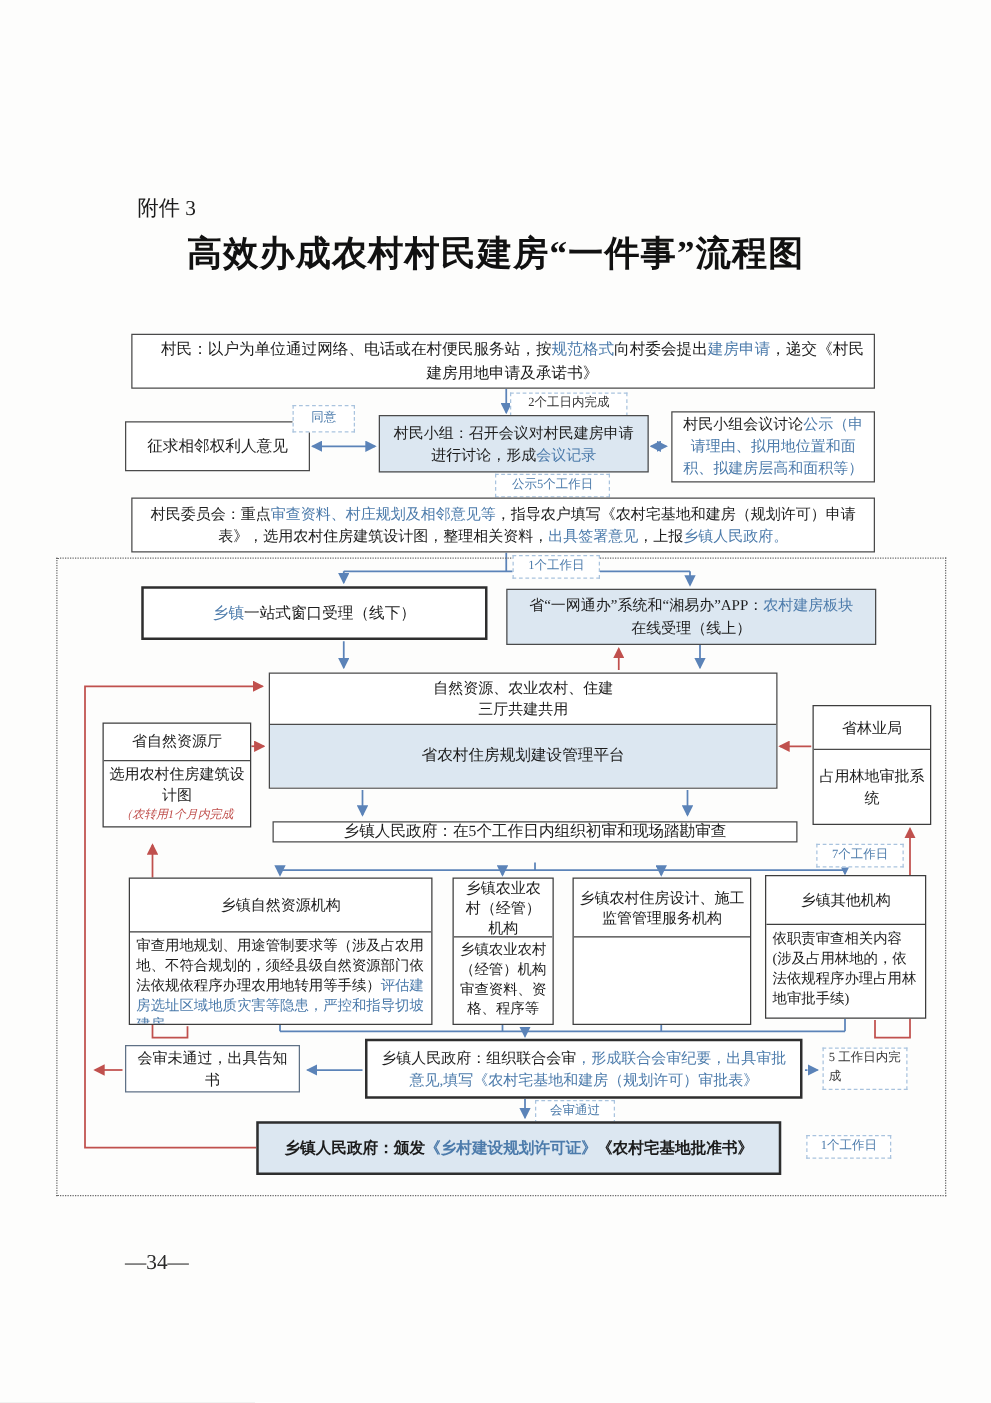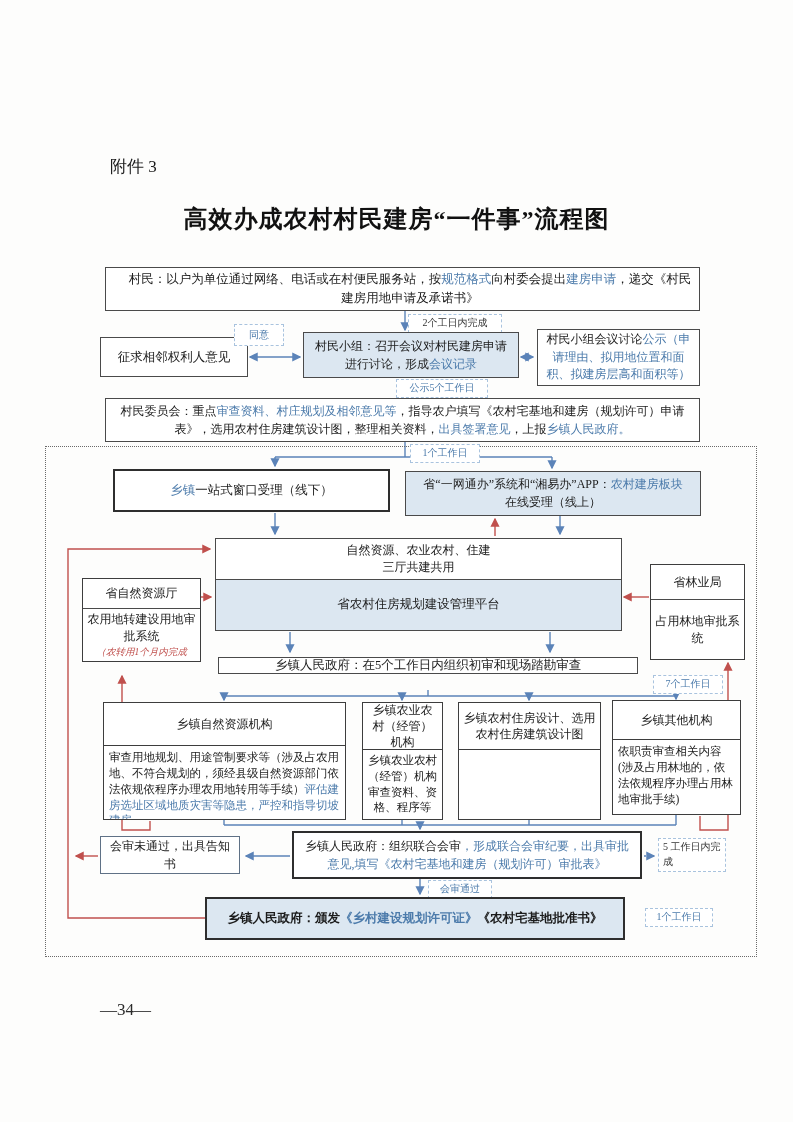--- a/index.html
+++ b/index.html
@@ -1,20 +1,20 @@
 <!DOCTYPE html>
 <html><head>
 <meta charset="utf-8">
 <style>
   html,body{margin:0;padding:0;background:#e8e8e8;}
   .page{position:relative;width:793px;height:1122px;background:#fdfdfc;overflow:hidden;
         font-family:"Liberation Serif","DejaVu Serif",serif;color:#1c1c1c;}
   .attach{position:absolute;left:110px;top:155px;font-size:17px;}
-  .title{position:absolute;left:0;top:203px;width:100%;text-align:center;
-         font-size:24px;font-weight:bold;letter-spacing:1px;color:#111;}
+  .title{position:absolute;left:0;top:184px;width:100%;text-align:center;
+         font-size:28px;font-weight:bold;letter-spacing:1px;color:#111;}
   .bx{position:absolute;border:1px solid #4a4a4a;box-sizing:border-box;background:#fff;
       display:flex;flex-direction:column;align-items:center;justify-content:center;
       text-align:center;font-size:12.5px;line-height:1.5;padding:2px 6px;word-break:break-all;overflow:hidden;}
   .bx.thick{border-width:2px;border-color:#2e2e2e;}
   .fill{background:#dce7f1;}
   .tag{position:absolute;border:1px dashed #a9c3de;background:#fff;font-size:10px;
        color:#4c7bab;text-align:center;line-height:1.45;padding:1px 4px;box-sizing:border-box;
        word-break:break-all;z-index:5;}
   .tag.dark{color:#333;}
   .orgbox{position:absolute;border:1px solid #3d3d3d;box-sizing:border-box;background:#fff;
@@ -123,21 +123,21 @@
       <div>三厅共建共用</div>
     </div>
     <div class="divider"></div>
     <div class="sect fill" style="flex:1;font-size:12.5px;">省农村住房规划建设管理平台</div>
   </div>
 
   <div class="orgbox" style="left:82px;top:578px;width:119px;height:84px;">
     <div class="sect" style="height:34px;">省自然资源厅</div>
     <div class="divider"></div>
     <div class="sect" style="flex:1;">
-      <div>农用地转建设用地审批系统</div>
+      <div>选用农村住房建筑设计图</div>
       <div class="note">（农转用1个月内完成</div>
     </div>
   </div>
 
   <div class="orgbox" style="left:650px;top:564px;width:95px;height:96px;">
     <div class="sect" style="height:34px;">省林业局</div>
     <div class="divider"></div>
     <div class="sect" style="flex:1;">占用林地审批系统</div>
   </div>
 
@@ -148,21 +148,21 @@
 
   <div class="orgbox" style="left:103px;top:702px;width:243px;height:118px;">
     <div class="hd" style="height:36px;">乡镇自然资源机构</div>
     <div class="bd"><span>审查用地规划、用途管制要求等（涉及占农用地、不符合规划的，须经县级自然资源部门依法依规依程序办理农用地转用等手续）</span><span class="seg-blue">评估建房选址区域地质灾害等隐患，严控和指导切坡建房</span></div>
   </div>
   <div class="orgbox" style="left:362px;top:702px;width:81px;height:118px;">
     <div class="hd" style="height:40px;">乡镇农业农村（经管）机构</div>
     <div class="bd ctr">乡镇农业农村（经管）机构审查资料、资格、程序等</div>
   </div>
   <div class="orgbox" style="left:458px;top:702px;width:143px;height:118px;">
-    <div class="hd" style="height:40px;">乡镇农村住房设计、选用农村住房建筑设计图</div>
+    <div class="hd" style="height:40px;">乡镇农村住房设计、施工监管管理服务机构</div>
   </div>
   <div class="orgbox" style="left:612px;top:700px;width:129px;height:115px;">
     <div class="hd" style="height:32px;">乡镇其他机构</div>
     <div class="bd">依职责审查相关内容(涉及占用林地的，依法依规程序办理占用林地审批手续)</div>
   </div>
 
   <div class="bx" style="left:100px;top:836px;width:140px;height:38px;font-size:12px;border-color:#5f7186;">
     <div>会审未通过，出具告知书</div>
   </div>
   <div class="bx thick" style="left:292px;top:831px;width:350px;height:48px;font-size:12px;line-height:1.5;">

